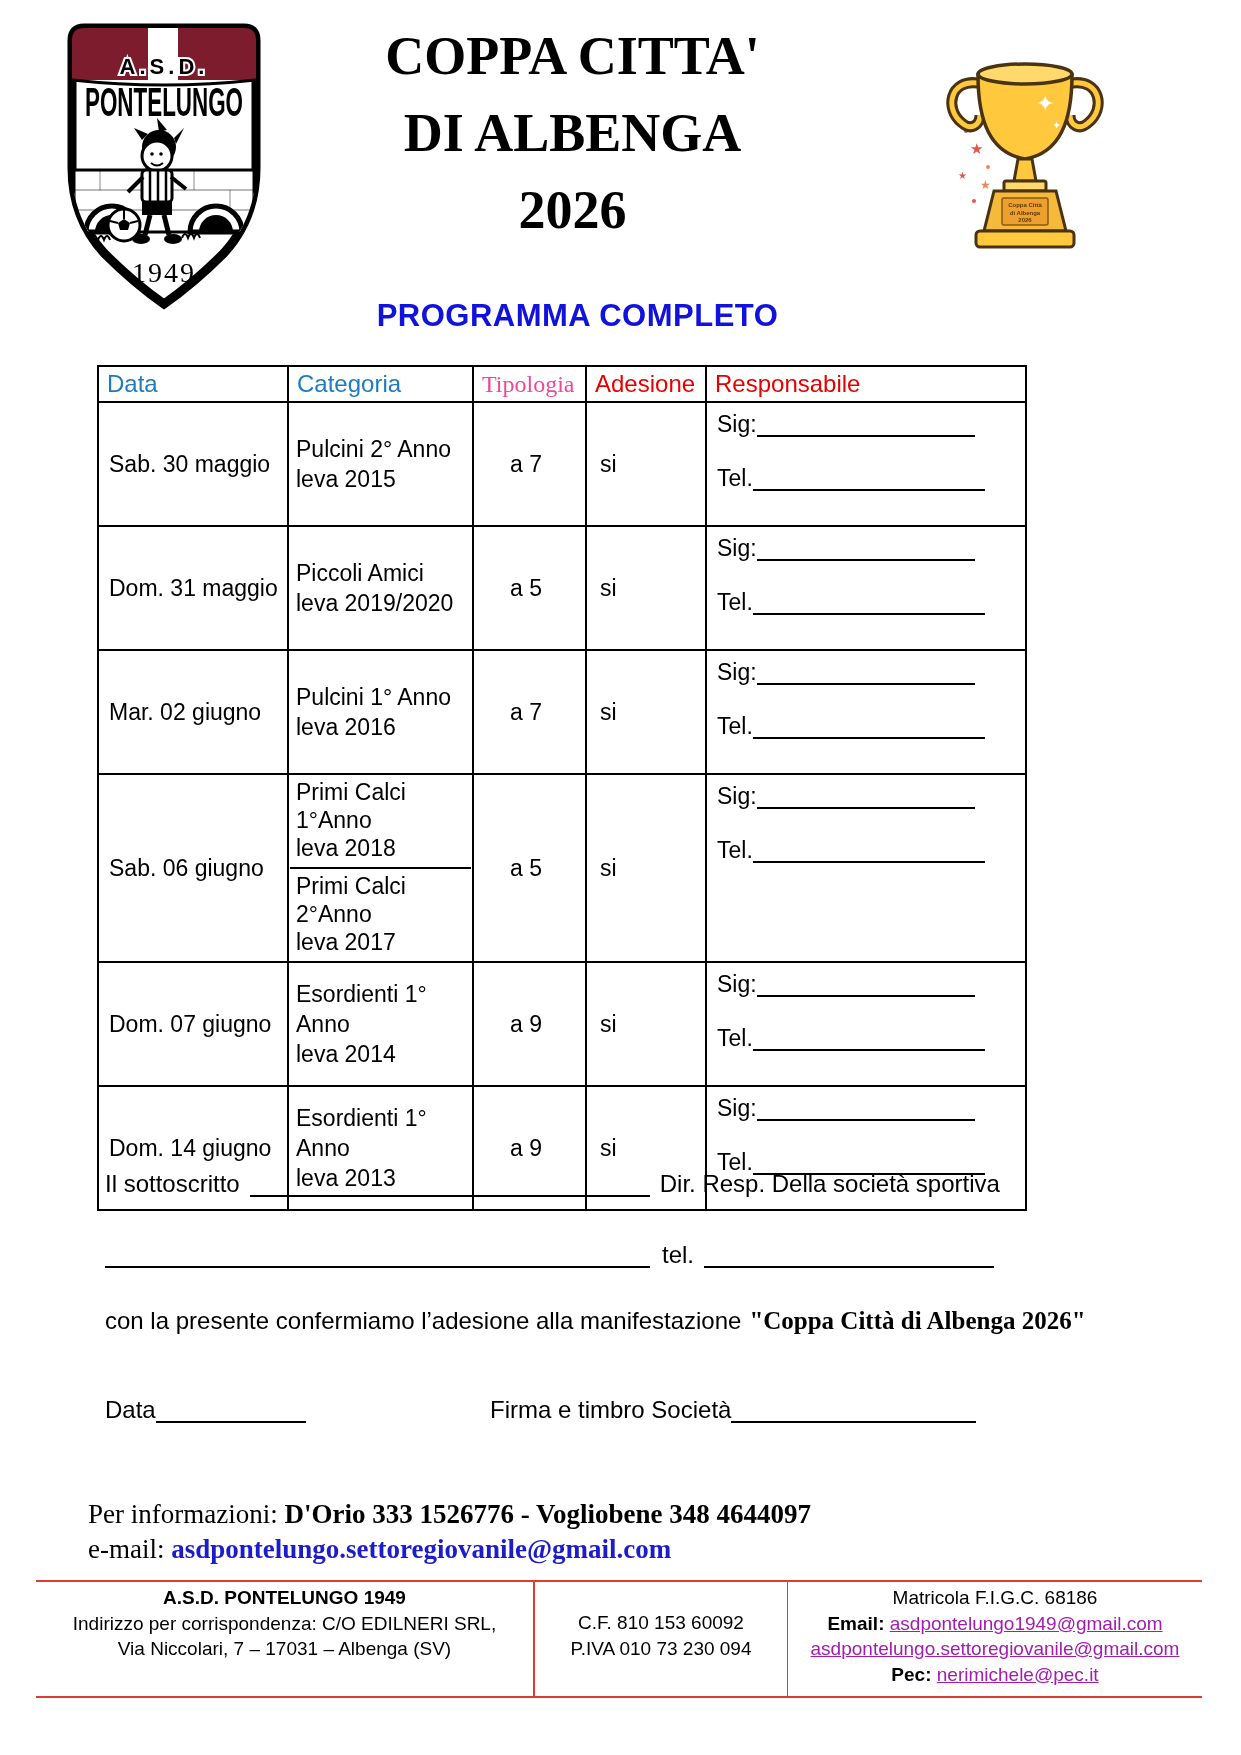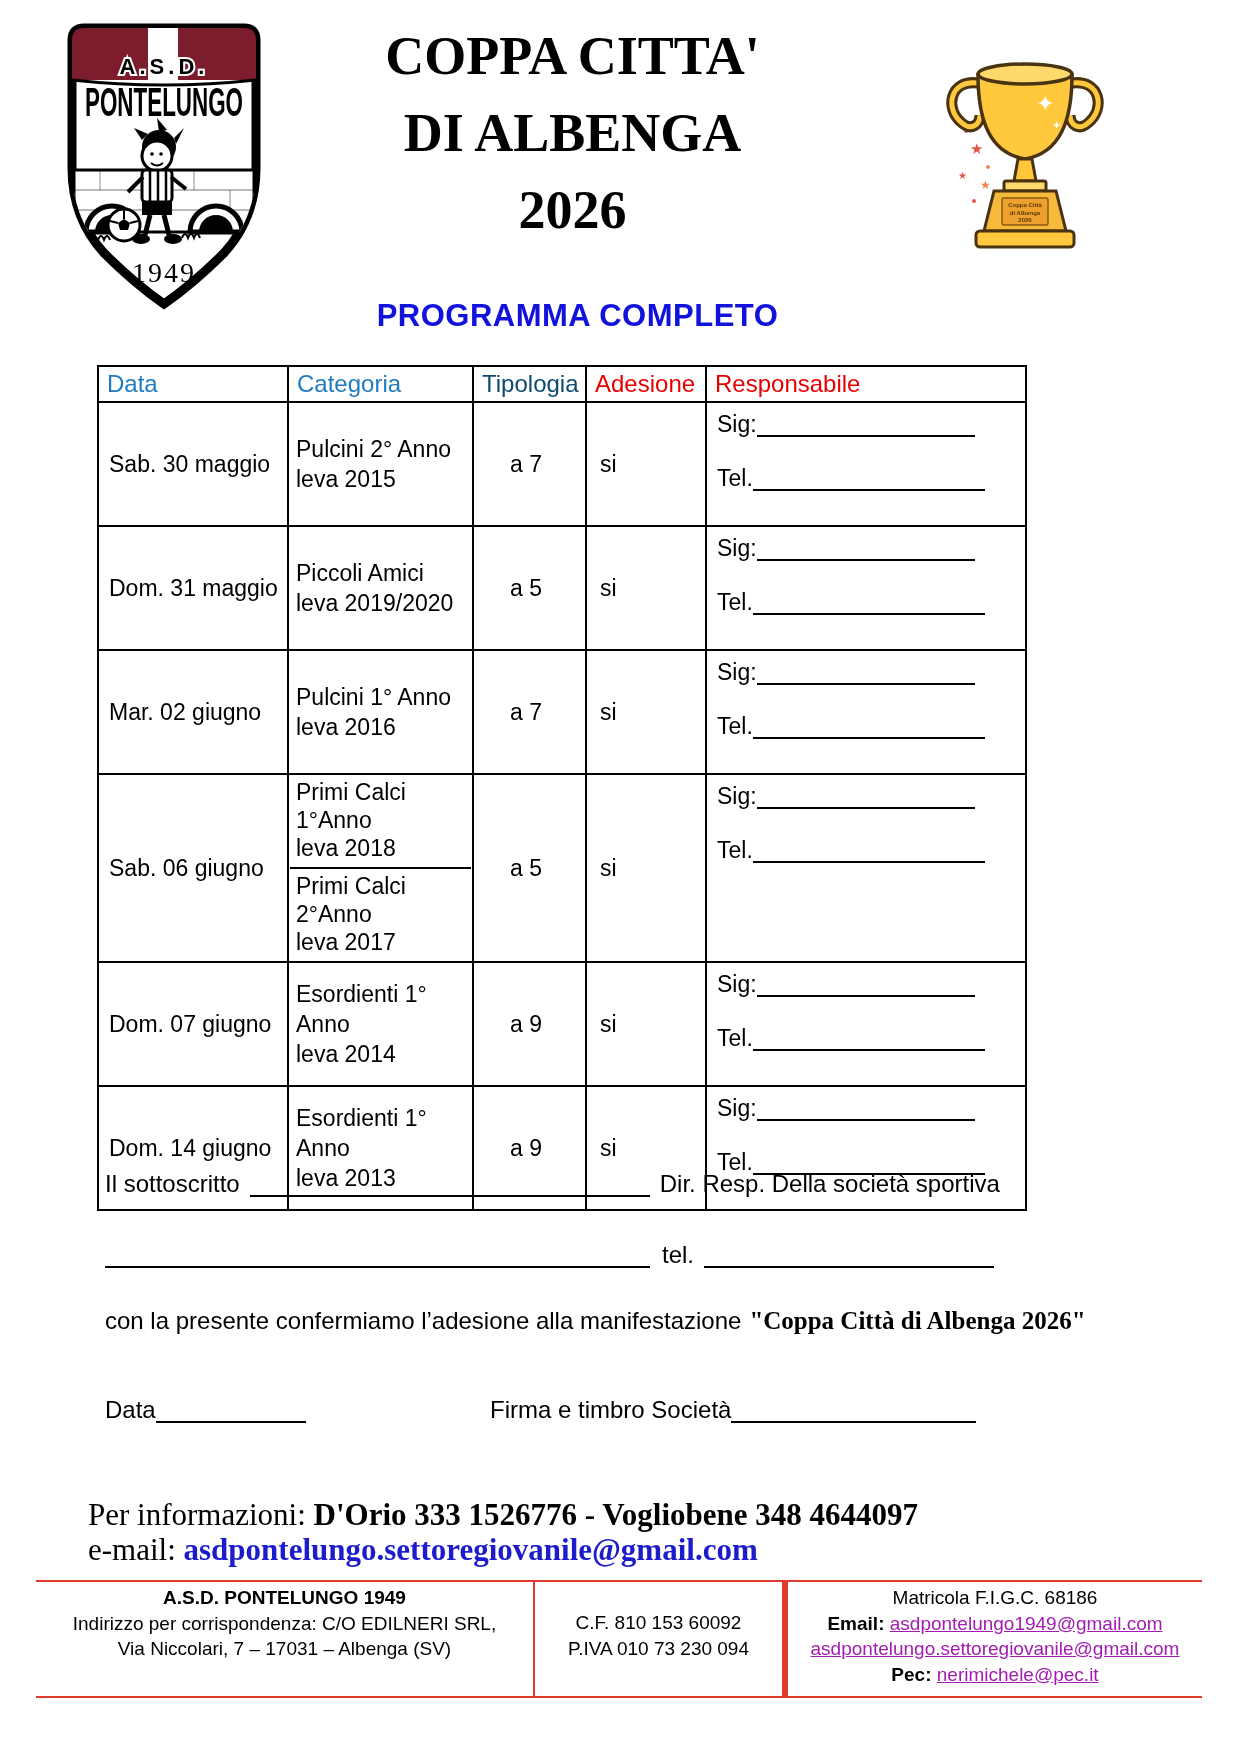--- a/index.html
+++ b/index.html
@@ -42,30 +42,30 @@
   .f4b{left:490px;top:1396px;}
   .bl-f1{width:400px;margin:0 10px;}
   .bl-f2a{width:545px;margin-right:12px;}
   .bl-f2b{width:290px;margin-left:10px;}
   .bl-data{width:150px;}
   .bl-firma{width:245px;}
   .quote{font-family:"Liberation Serif",serif;font-weight:bold;font-size:25px;margin-left:8px;}
 
   
   .info{position:absolute;left:88px;top:1497px;font-family:"Liberation Serif",serif;
-        font-size:31px;line-height:35px;}
+        font-size:27px;line-height:35px;}
   .info .strong{font-weight:bold;}
   .info .email{color:#1c1ccd;font-weight:bold;text-decoration:none;}
 
   
   .footer{position:absolute;left:36px;top:1580px;width:1166px;height:114px;display:flex;
           border-top:2px solid #e03b2f;border-bottom:2px solid #e03b2f;
           font-size:19px;line-height:25.5px;text-align:center;}
   .fc1{width:497px;padding-top:3px;}
-  .fc2{width:255px;box-sizing:border-box;border-left:2px solid #e03b2f;border-right:6px solid #0c4a6e;padding-top:28px;}
+  .fc2{width:255px;box-sizing:border-box;border-left:2px solid #e03b2f;border-right:1px solid #0c4a6e;padding-top:28px;}
   .fc3{flex:1;padding-top:3px;}
   .fc1 .bold,.fc3 .bold{font-weight:bold;}
   .footer a{color:#a21caf;text-decoration:underline;margin-top:44px;}
 </style>
 </head>
 <body>
 
 <div class="page">
 
   <svg class="logo" viewBox="0 0 200 290">
@@ -167,21 +167,21 @@
         <col style="width:190px">
           <col style="width:185px">
           <col style="width:113px">
         <col style="width:120px">
           <col style="width:320px">
       </colgroup>
       <tbody>
           <tr>
         <th style="color: rgb(31, 123, 192);">Data</th>
         <th style="color: rgb(31, 123, 192);">Categoria</th>
-        <th style="color: #0c4a6e;">Tipologia</th>
+        <th style="color: #ec4899; font-family: Liberation Serif, serif;">Tipologia</th>
         <th style="color: rgb(230, 0, 0);">Adesione</th>
         <th style="color: rgb(230, 0, 0);">Responsabile</th>
       </tr>
 
       <tr class="datarow">
         <td class="c-date">Sab. 30 maggio</td>
         <td class="c-cat">
           <div>Pulcini 2° Anno</div>
           <div>leva 2015</div>
         </td>

